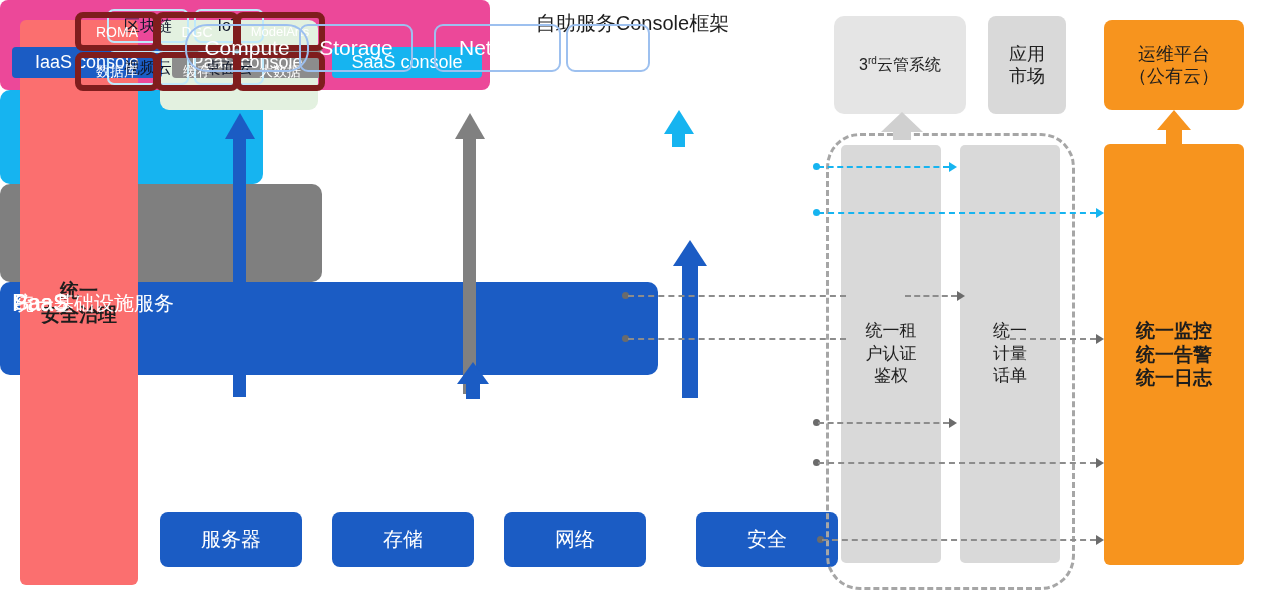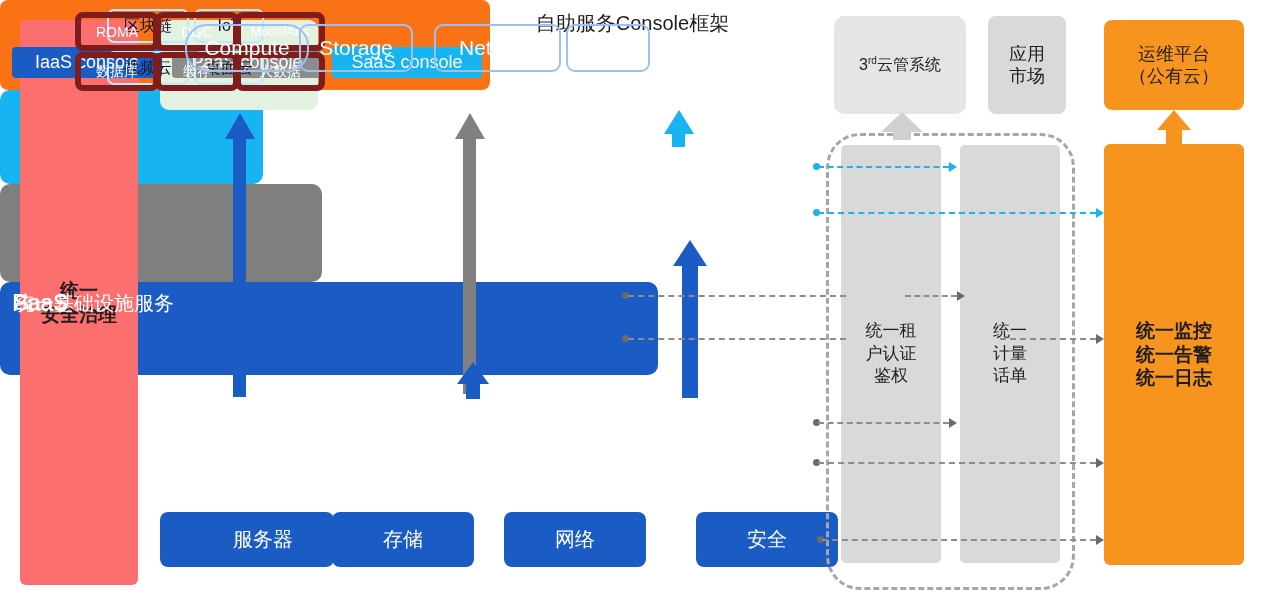--- a/index.html
+++ b/index.html
@@ -17,21 +17,21 @@
   }
 
   
   #api-gateway{
     left:160px;top:20px;width:158px;height:90px;background:#e3f1e0;
     border-radius:9px;font-size:19px;color:#1d1d1d;
   }
 
   
   #console-frame{
-    left:326px;top:20px;width:490px;height:90px;background:#f97316;
+    left:326px;top:20px;width:490px;height:90px;background:#ec4899;
     border-radius:8px;display:block;
   }
   #console-frame .frame-title{
     position:absolute;left:0;right:0;top:10px;text-align:center;
     font-size:20px;color:#1d1d1d;
   }
   .console-chip{
     position:absolute;top:47px;height:31px;border-radius:4px;
     display:flex;align-items:center;justify-content:center;
     color:#fff;font-size:18px;padding:0 10px;box-sizing:border-box;
@@ -94,21 +94,21 @@
   #infra-compute{left:185px;width:120px;border-radius:22px;}
   #infra-storage{left:299px;width:110px;}
   #infra-network{left:434px;width:123px;}
   #infra-cce{left:566px;width:80px;}
 
   
   .resource-box{
     position:absolute;top:512px;height:55px;background:#1b5cc4;border-radius:8px;
     color:#fff;font-size:20px;display:flex;align-items:center;justify-content:center;
   }
-  #res-server{left:160px;width:142px;padding-left:32px;}
+  #res-server{left:160px;width:142px;}
   #res-storage{left:332px;width:142px;}
   #res-network{left:504px;width:142px;}
   #res-security{left:696px;width:142px;}
 
   
   #shared-services-container{
     position:absolute;left:826px;top:133px;width:249px;height:457px;
     border:3px dashed #a6a6a6;border-radius:34px;box-sizing:border-box;
   }
   .gray-column{

